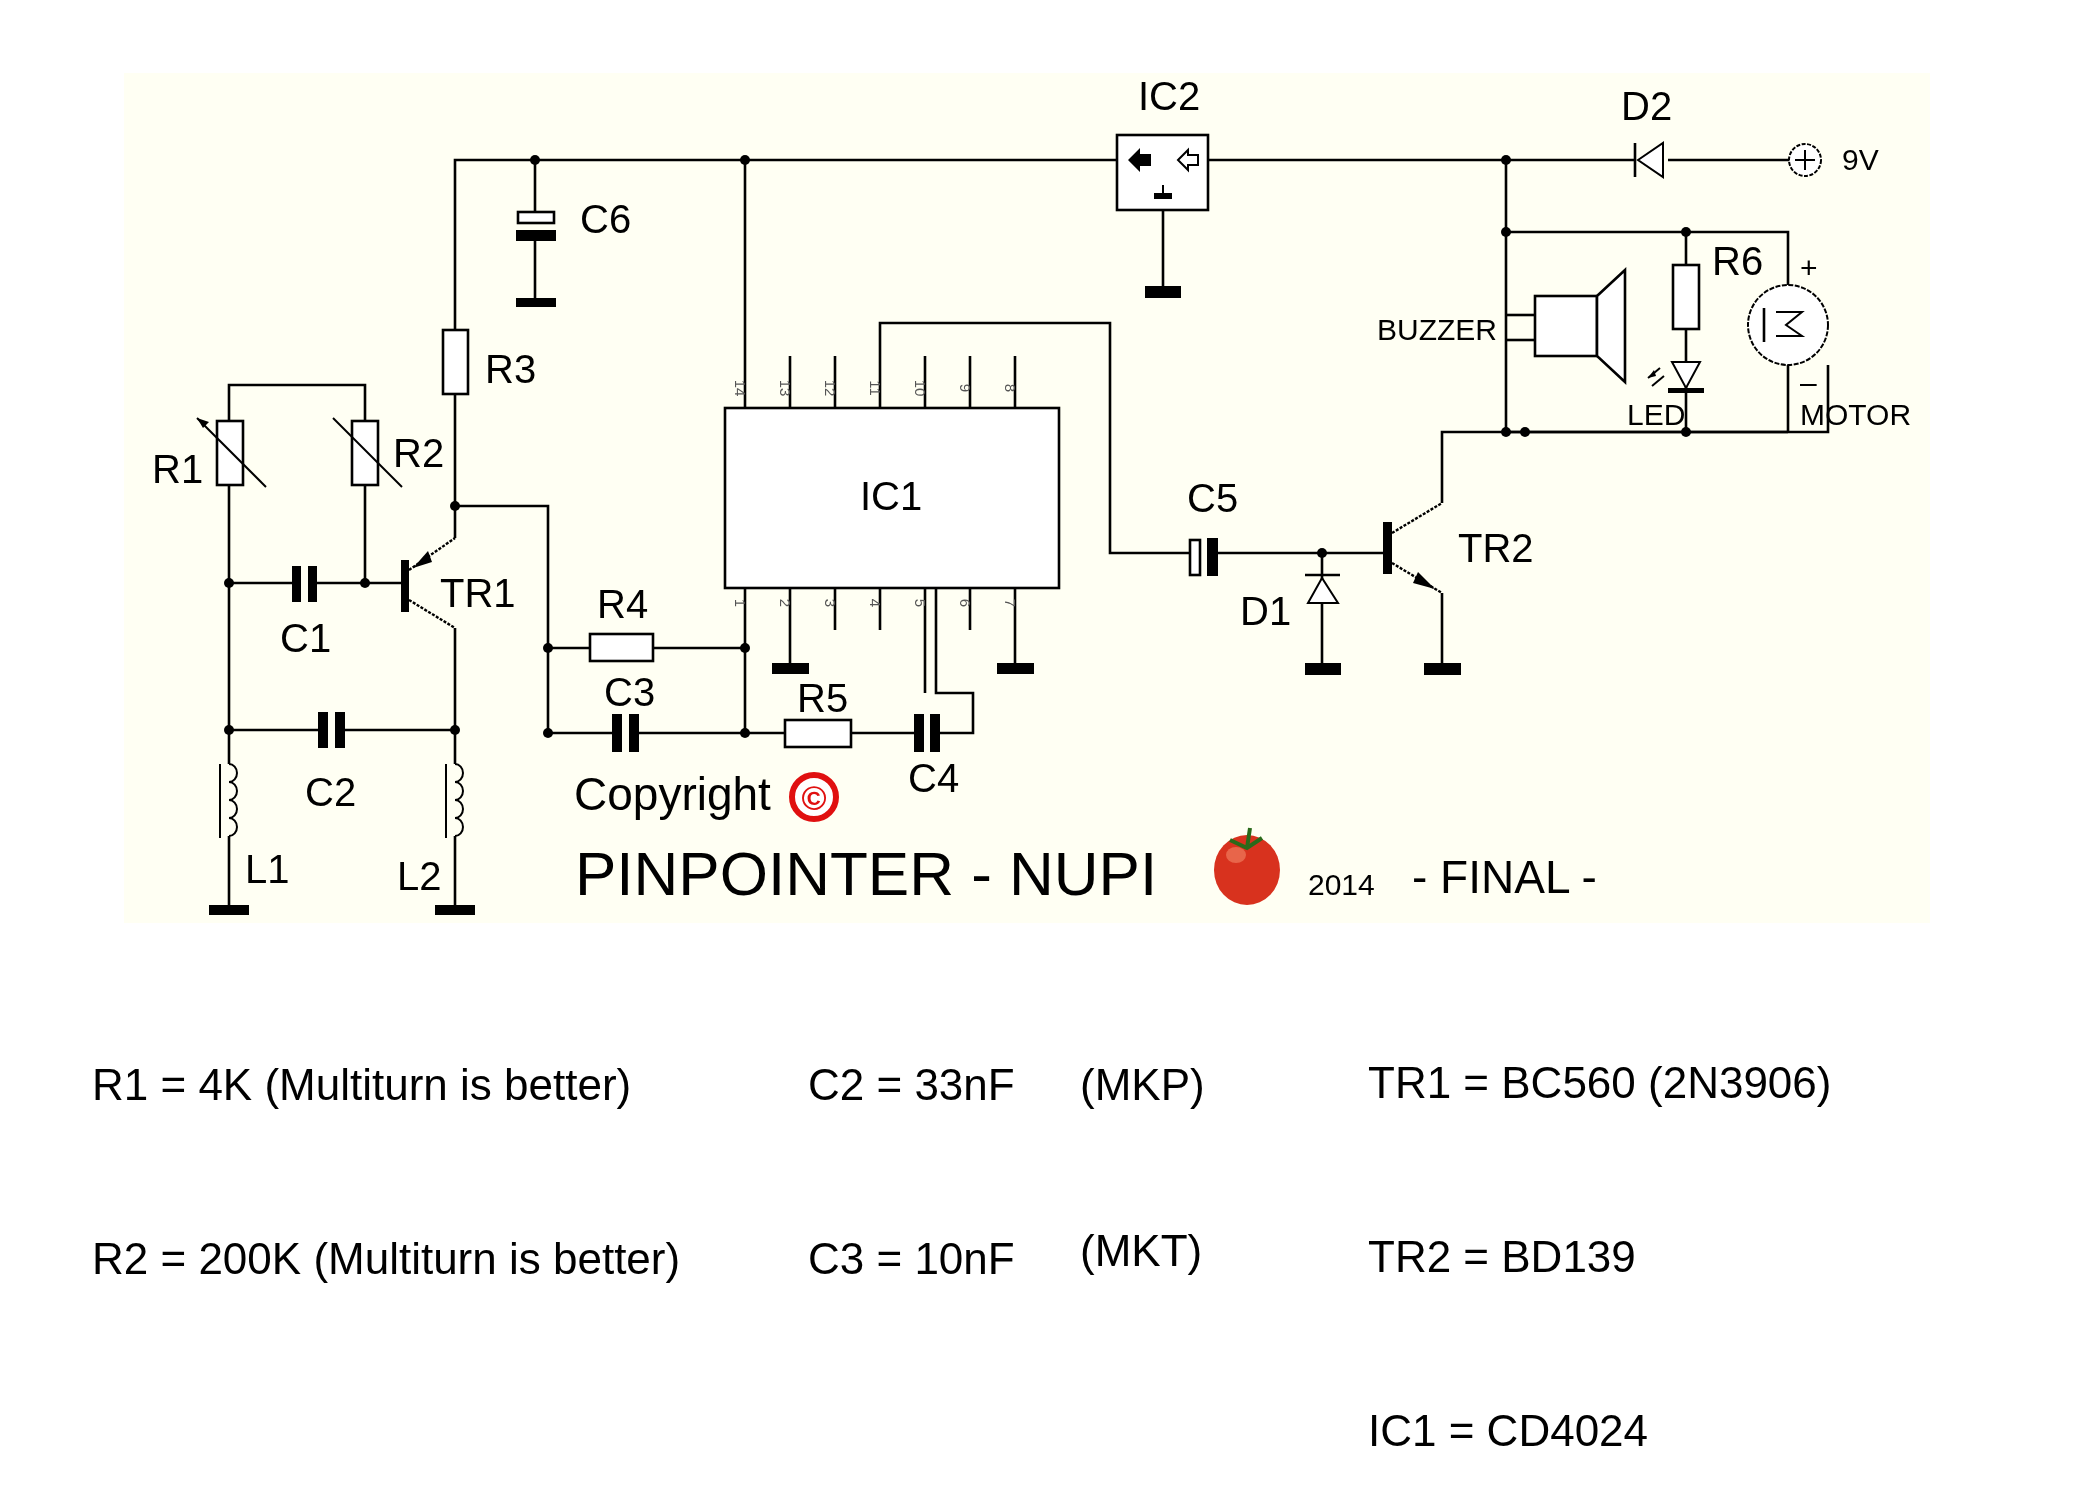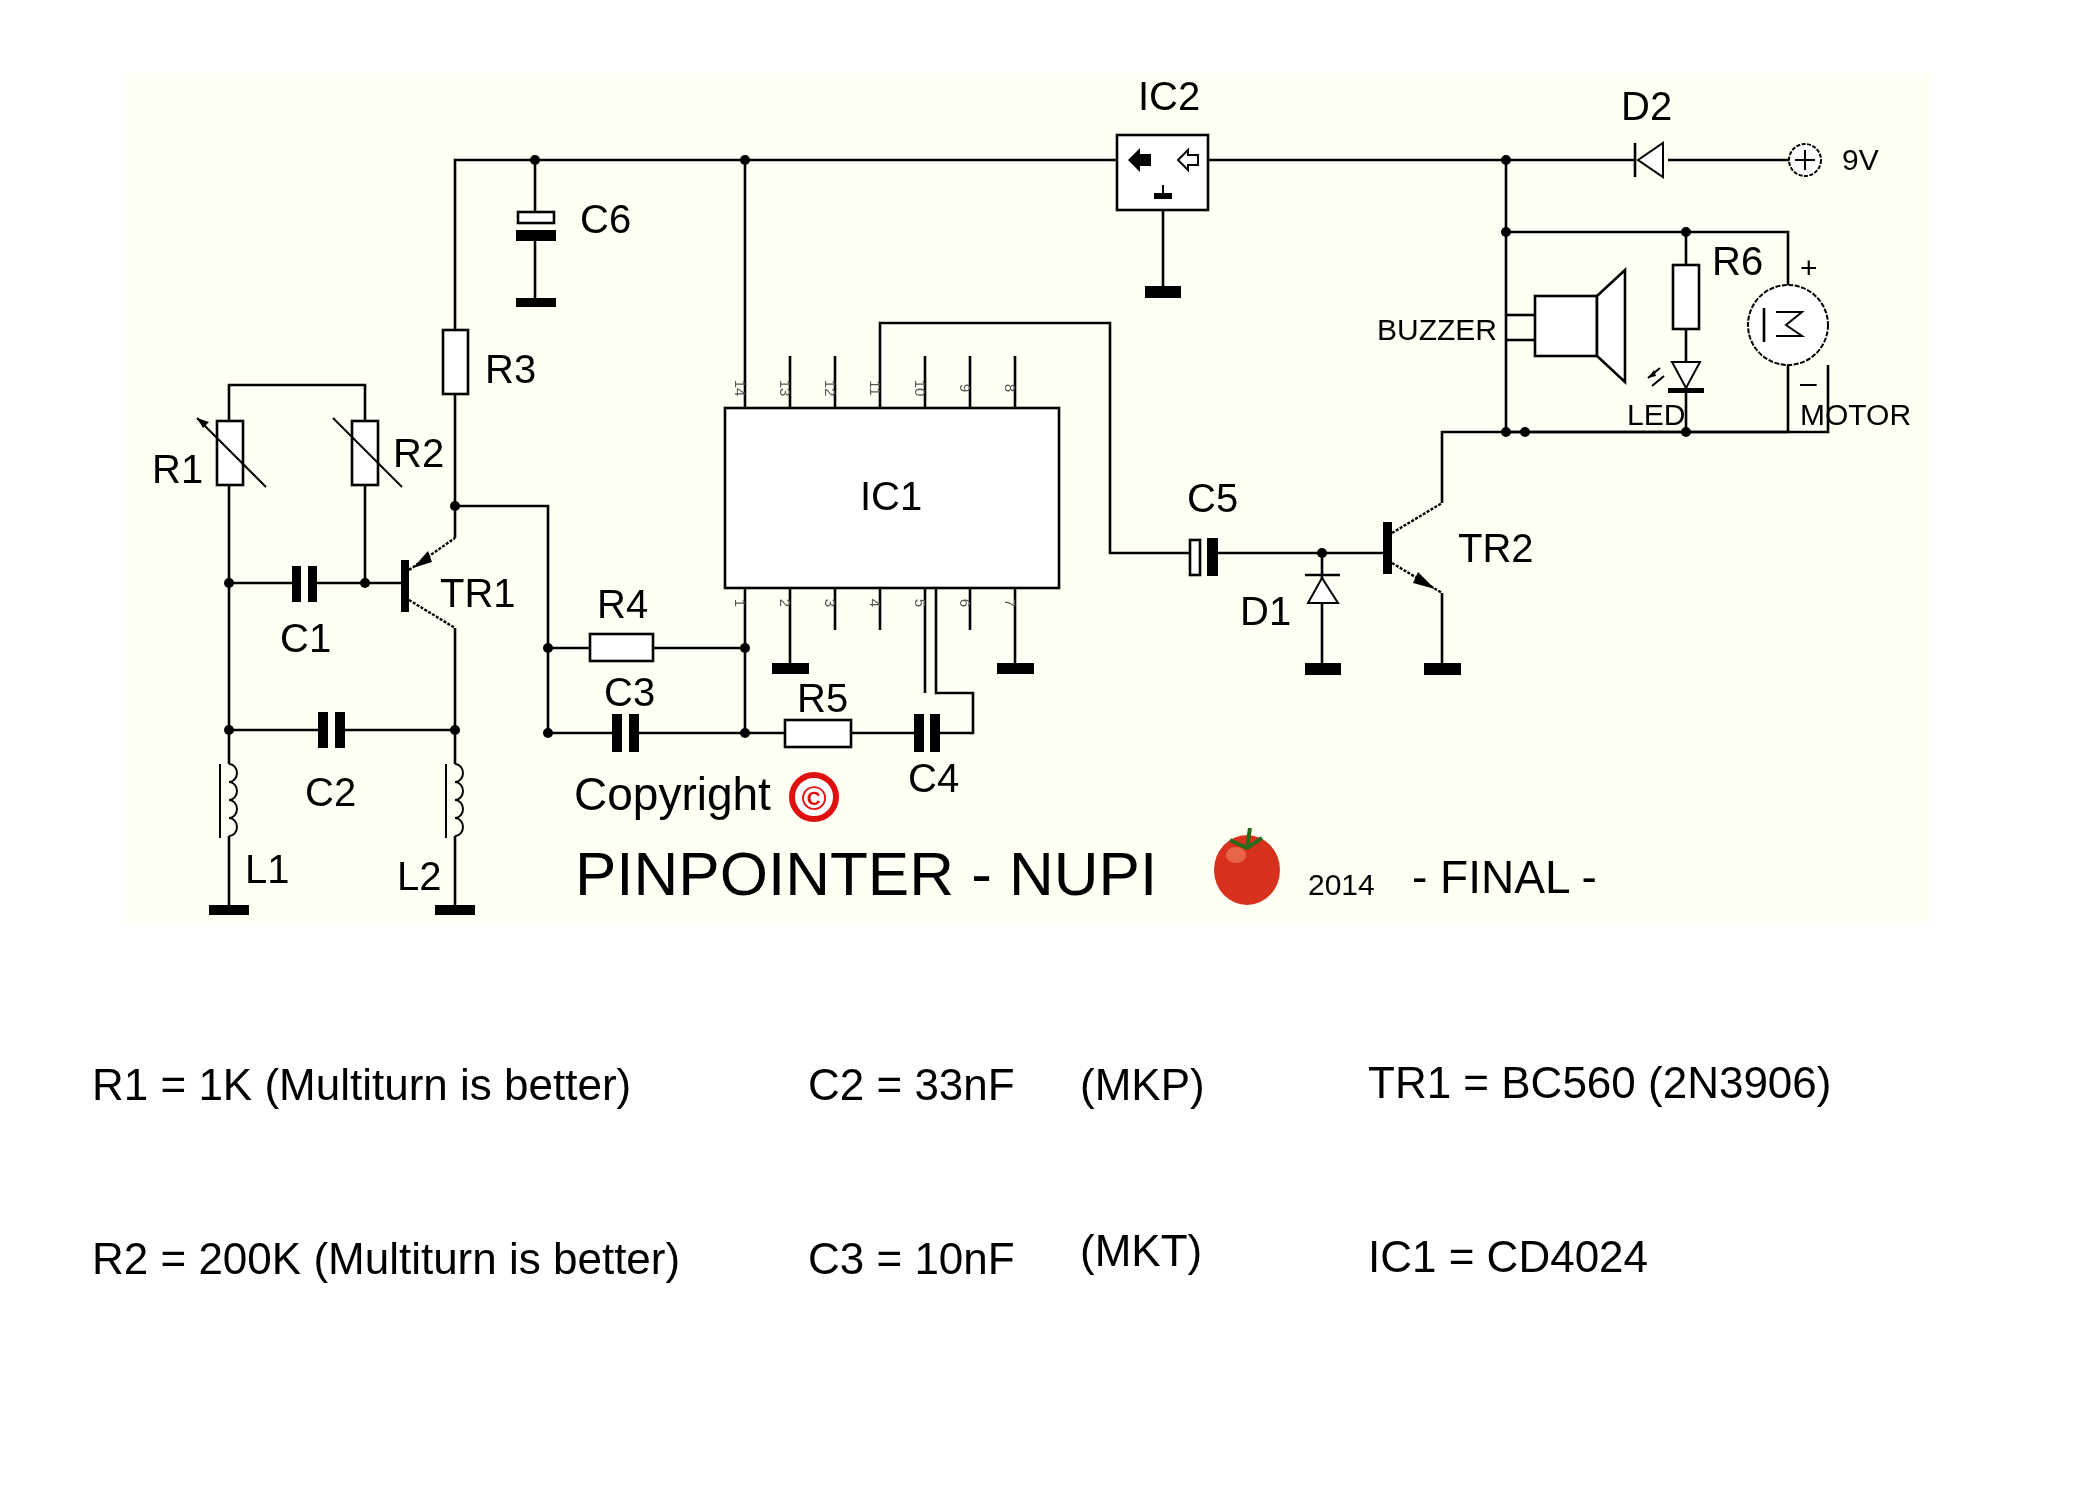--- a/index.html
+++ b/index.html
@@ -281,40 +281,41 @@
   <g>
     <ellipse cx="1247" cy="870" rx="33" ry="35" fill="#d8321e"></ellipse>
     <ellipse cx="1236" cy="855" rx="10" ry="8" fill="#f07a5c" opacity="0.7"></ellipse>
     <path d="M1230,840 L1247,848 L1262,838 M1247,848 L1250,828" stroke="#2a6a1a" stroke-width="4" fill="none"></path>
   </g>
   <text class="lbl-sm" x="1308" y="895">2014</text>
   <text class="lbl" x="1412" y="893" style="font-size:46px">- FINAL -</text>
 </svg>
 
 <div class="parts" style="left:92px; top:940px;">
-  <div>R1 = 1K (Multiturn is better)</div>
+  <div>R1 = 4K (Multiturn is better)</div>
   <div>R2 = 200K (Multiturn is better)</div>
   
   
   
   
   
   
 </div>
 
 <div class="parts" style="left:808px; top:940px;">
   <div><span style="display:inline-block;width:272px">C2 = 33nF</span><span>(MKP)</span></div>
   <div><span style="display:inline-block;width:272px">C3 = 10nF</span><span style="position:relative;top:-8px">(MKT)</span></div>
   
   
   
 </div>
 
 <div class="parts" style="left:1368px; top:938px;">
   <div>TR1 = BC560 (2N3906)</div>
+  <div>TR2 = BD139</div>
   <div>IC1 = CD4024</div>
   
   
   
   
   
   
 </div>
 
 </body></html>

